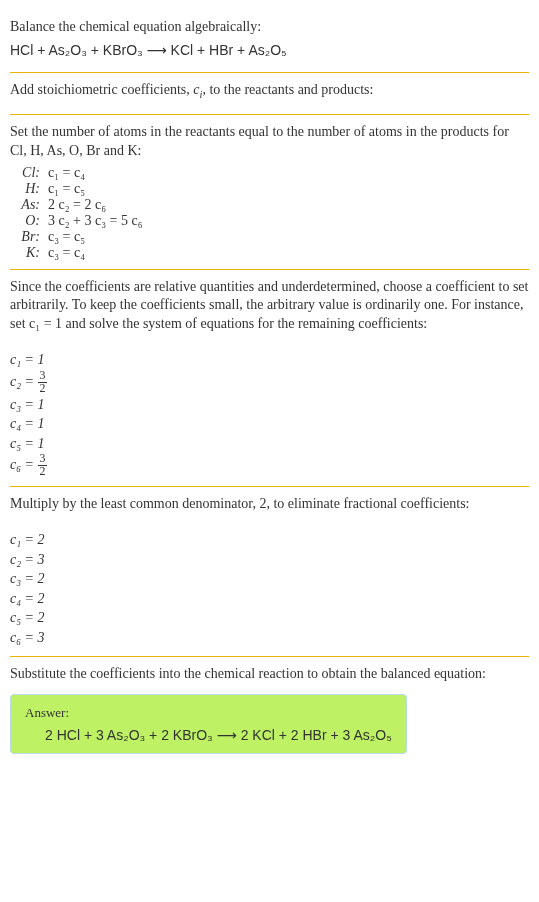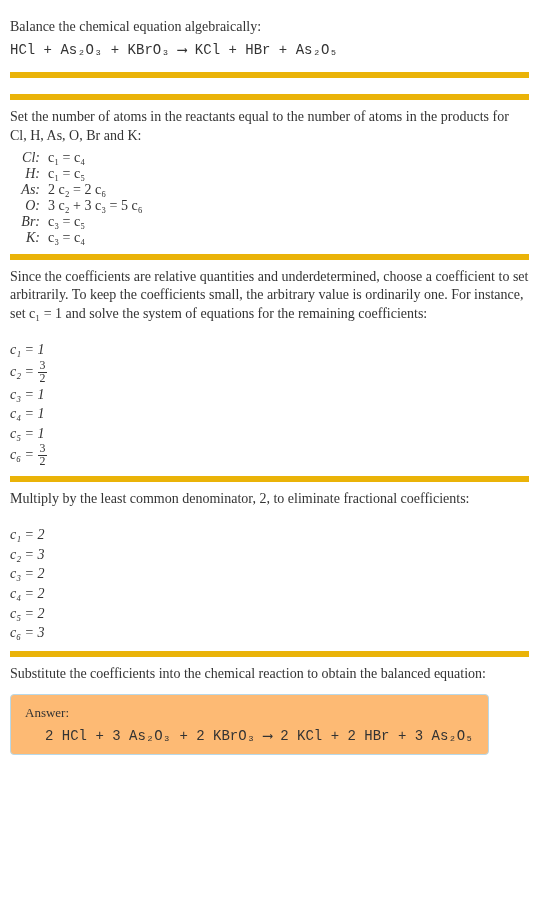--- a/index.html
+++ b/index.html
@@ -6,27 +6,27 @@
       font-family: Georgia, 'Times New Roman', serif;
       font-size: 14px;
       color: #333;
       margin: 0;
       padding: 10px;
       width: 519px;
       background: #fff;
     }
     .section {
       padding: 8px 0;
-      border-bottom: 6px solid #eab308;
+      border-bottom: 1px solid #eab308;
     }
     .section:last-of-type {
       border-bottom: none;
     }
     .formula {
-      font-family: Liberation Mono, monospace;
+      font-family: Liberation Sans, sans-serif;
     }
     .sub-i {
       font-style: italic;
       font-size: 0.75em;
       vertical-align: sub;
     }
     .coef {
       font-style: italic;
     }
     .atom-table {
@@ -60,21 +60,21 @@
     .frac-num {
       display: block;
       border-bottom: 1px solid #333;
       padding: 0 2px;
     }
     .frac-den {
       display: block;
       padding: 0 2px;
     }
     .answer-box {
-      background: #fdba74;
+      background: #bef264;
       border: 1px solid #b8d8e8;
       border-radius: 4px;
       padding: 10px 14px;
       margin-top: 6px;
       display: inline-block;
     }
     .answer-label {
       font-size: 13px;
       margin-bottom: 6px;
     }
@@ -88,20 +88,23 @@
   </style>
 </head>
 <body>
 
 <div class="section">
   <p>Balance the chemical equation algebraically:</p>
   <p class="formula">HCl + As₂O₃ + KBrO₃  ⟶  KCl + HBr + As₂O₅</p>
 </div>
 
 <div class="section">
+  <p>
+    <span>Add stoichiometric coefficients, </span><span class="coef">c</span><span class="sub-i">i</span><span>, to the reactants and products:</span>
+  </p>
 </div>
 
 <div class="section">
   <p>Set the number of atoms in the reactants equal to the number of atoms in the products for Cl, H, As, O, Br and K:</p>
   <div class="atom-table">
     <div class="atom-row">
       <div class="atom-label">Cl:</div>
       <div class="atom-eq coef">c₁ = c₄</div>
     </div>
     <div class="atom-row">

